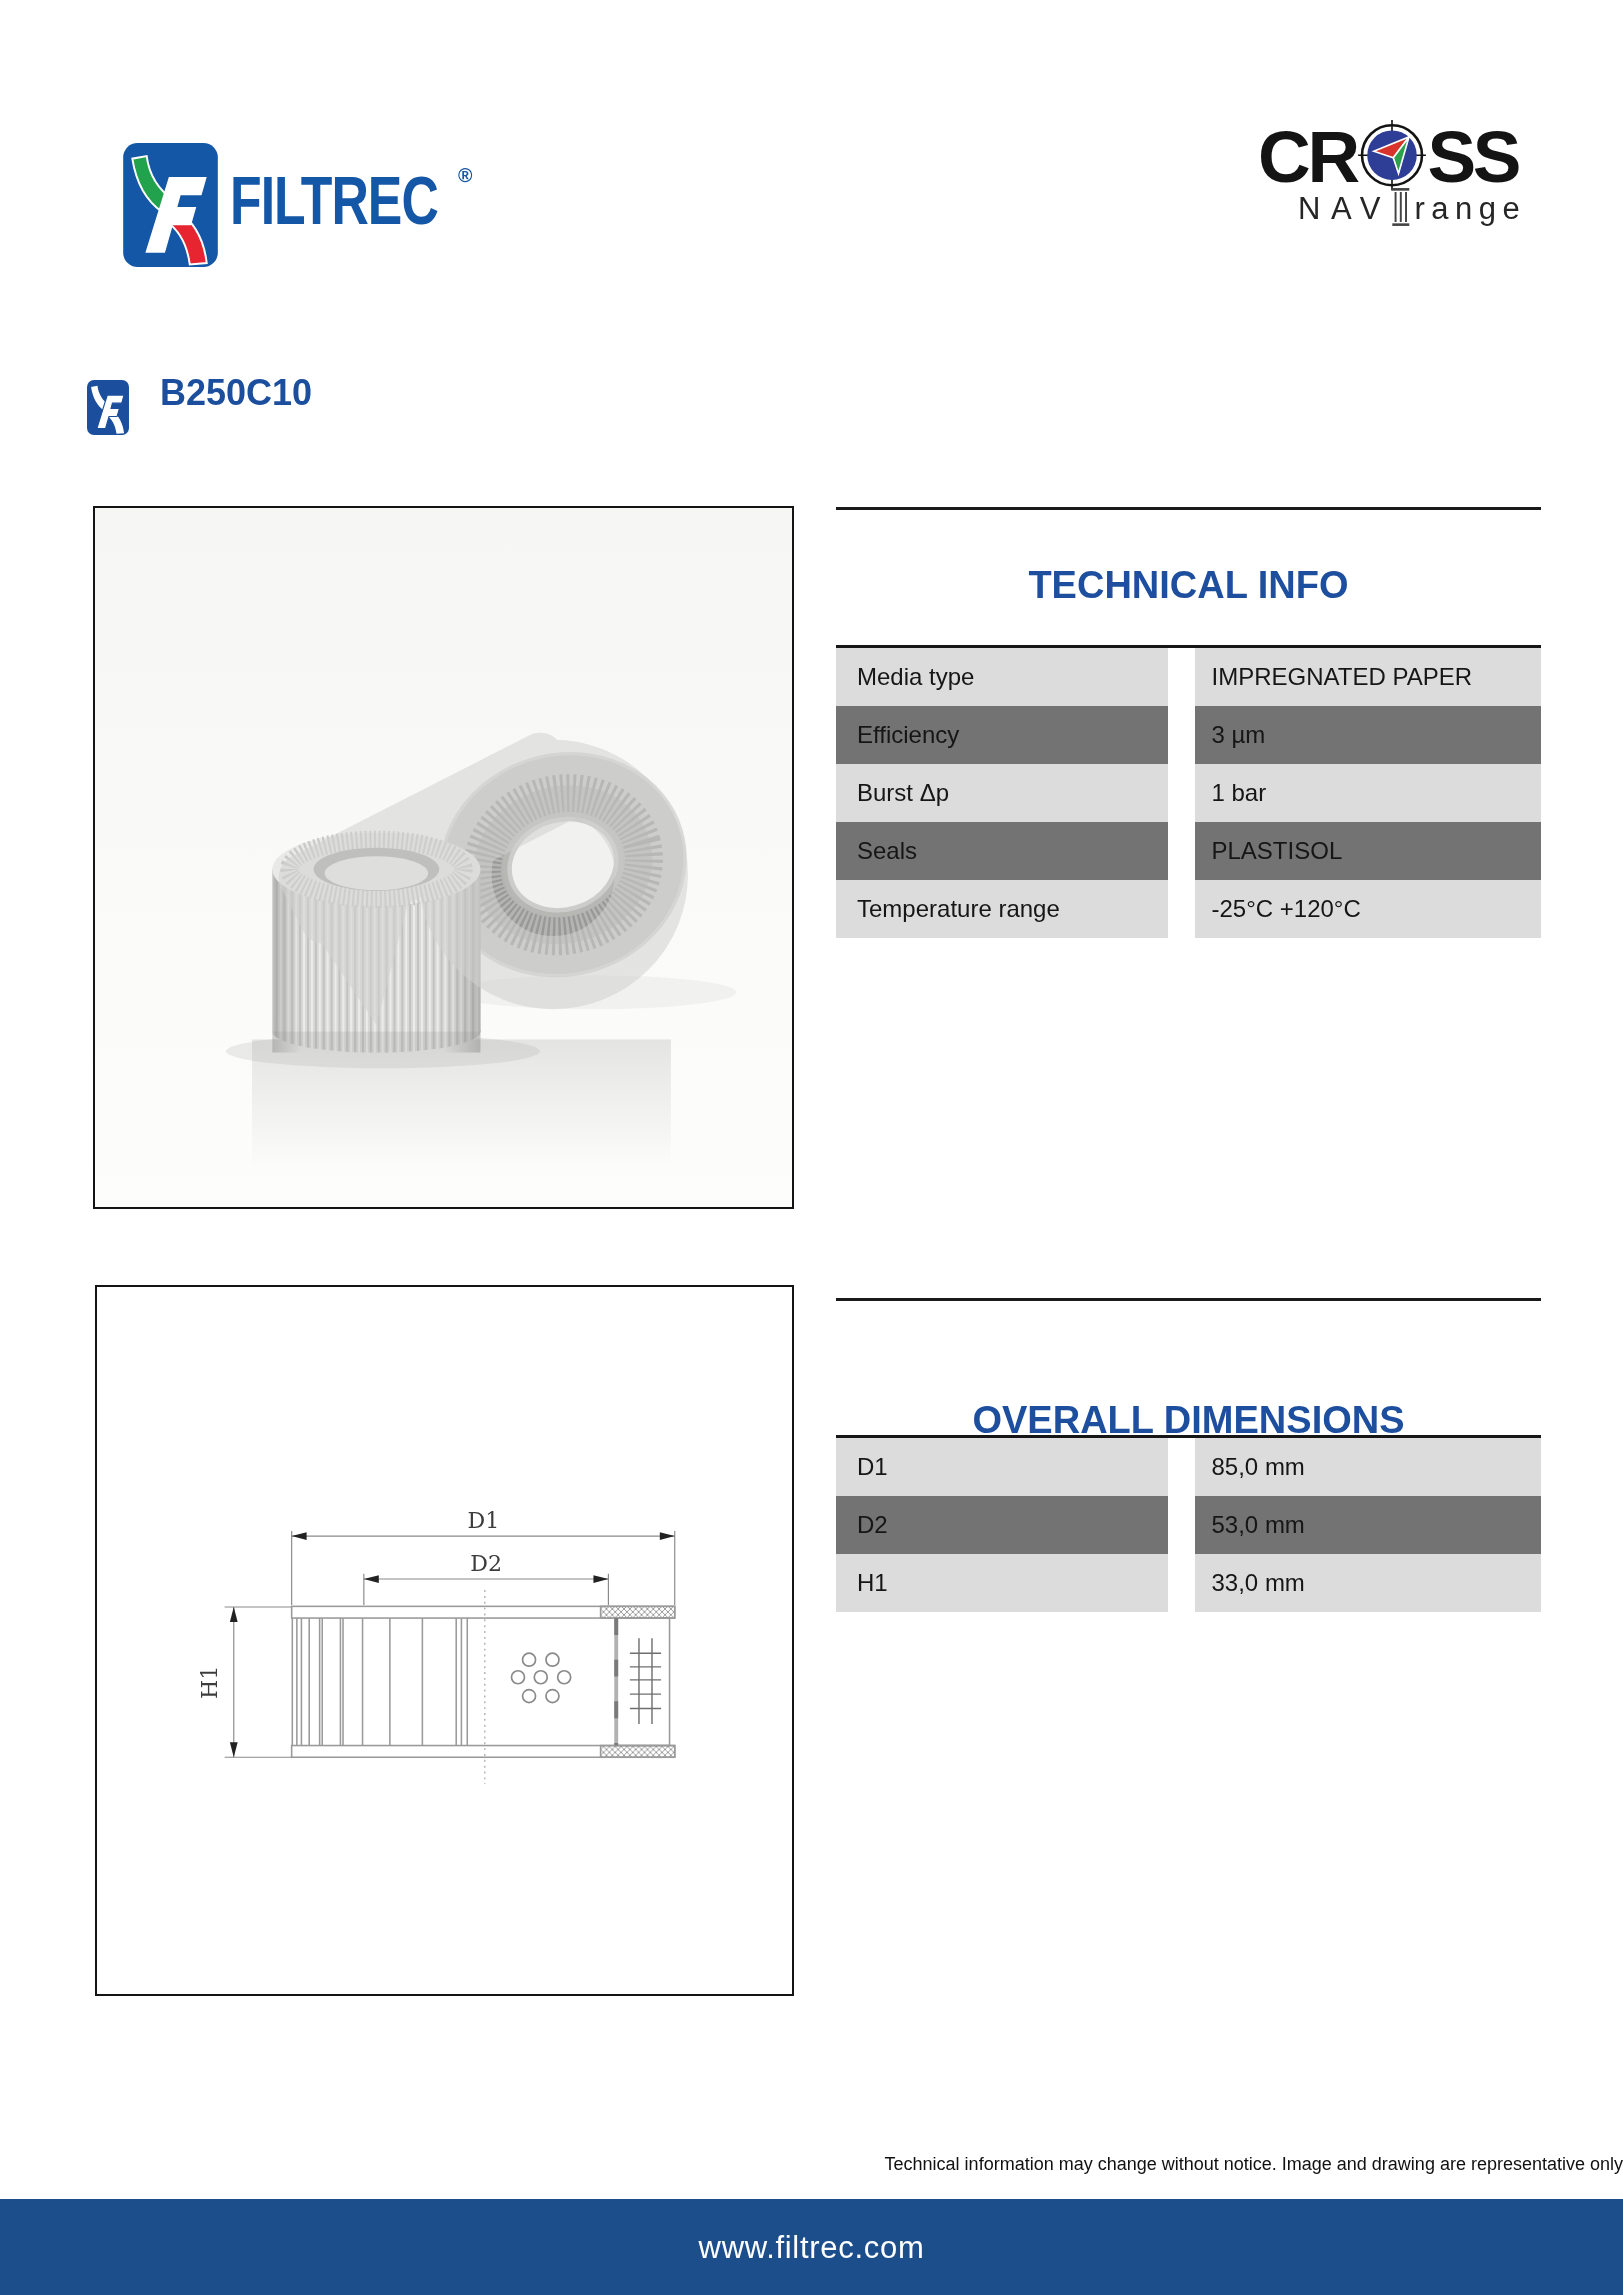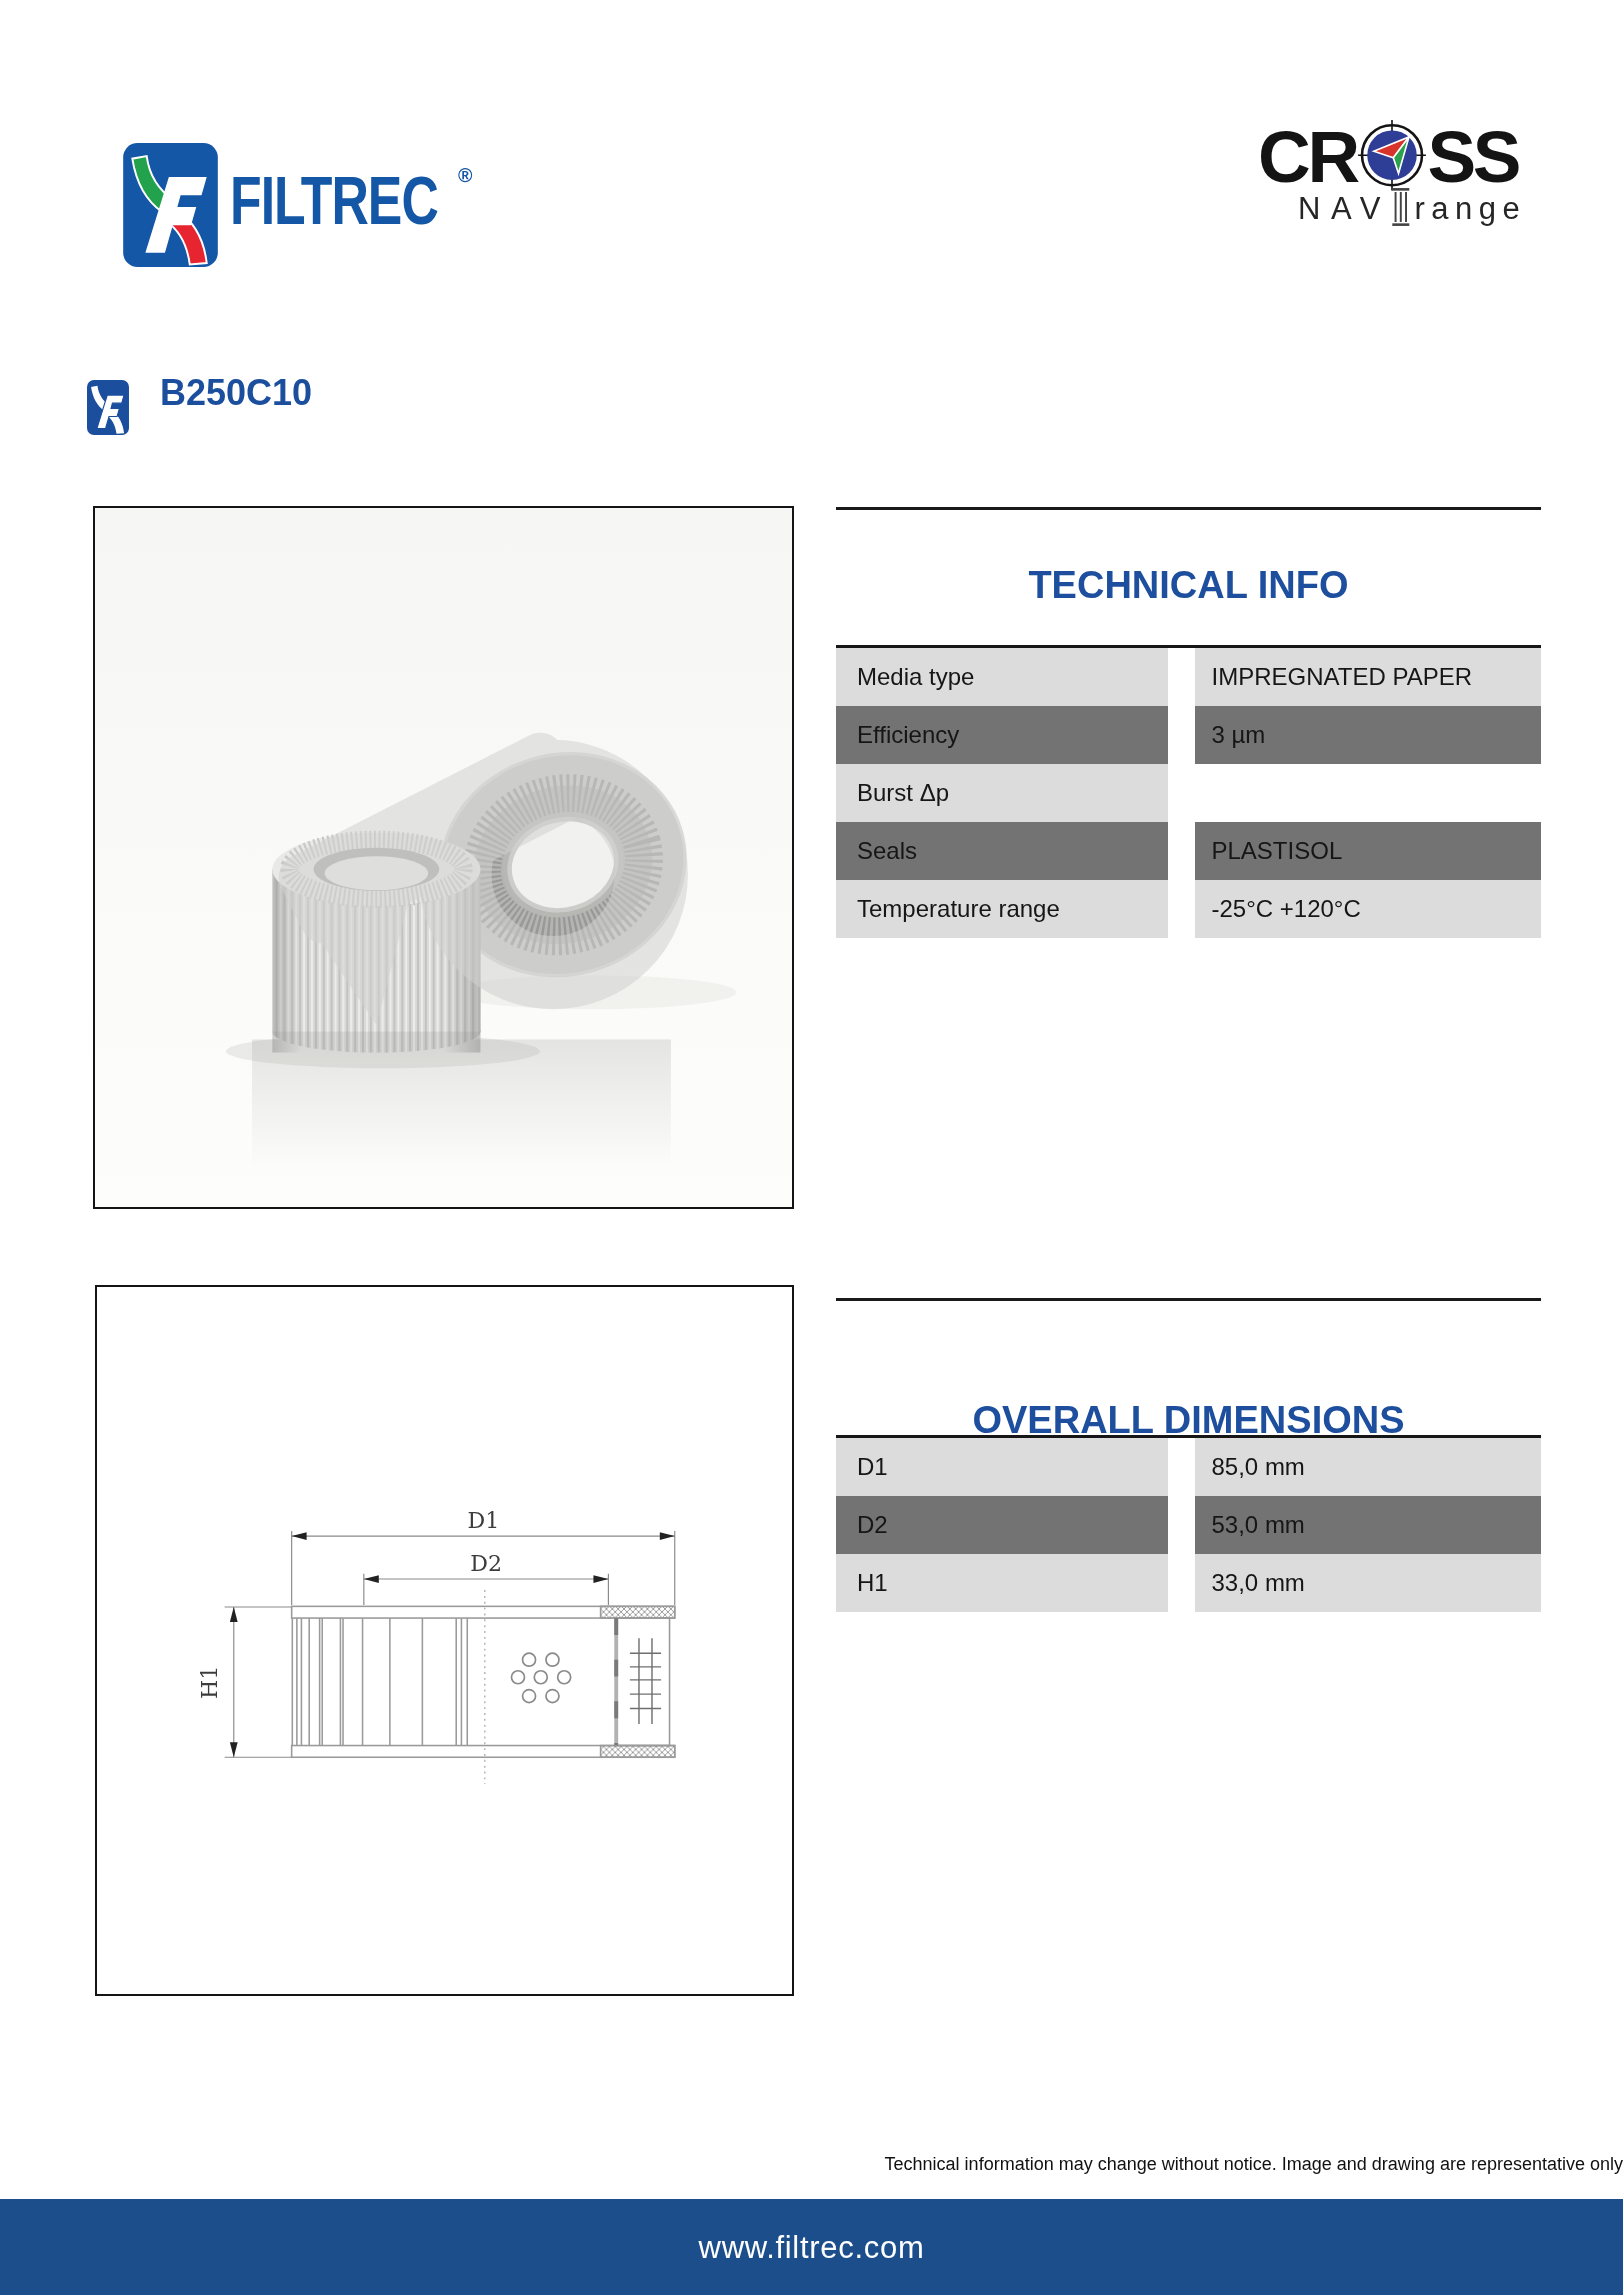--- a/index.html
+++ b/index.html
@@ -252,20 +252,21 @@
     <div class="trow row-gray">
       <div class="tcell tlabel">Media type</div>
       <div class="tcell tvalue">IMPREGNATED PAPER</div>
     </div>
     <div class="trow row-white">
       <div class="tcell tlabel">Efficiency</div>
       <div class="tcell tvalue">3 µm</div>
     </div>
     <div class="trow row-gray">
       <div class="tcell tlabel">Burst Δp</div>
+      <div class="tcell tvalue">1 bar</div>
     </div>
     <div class="trow row-white">
       <div class="tcell tlabel">Seals</div>
       <div class="tcell tvalue">PLASTISOL</div>
     </div>
     <div class="trow row-gray">
       <div class="tcell tlabel">Temperature range</div>
       <div class="tcell tvalue">-25°C +120°C</div>
     </div>
   </div>

